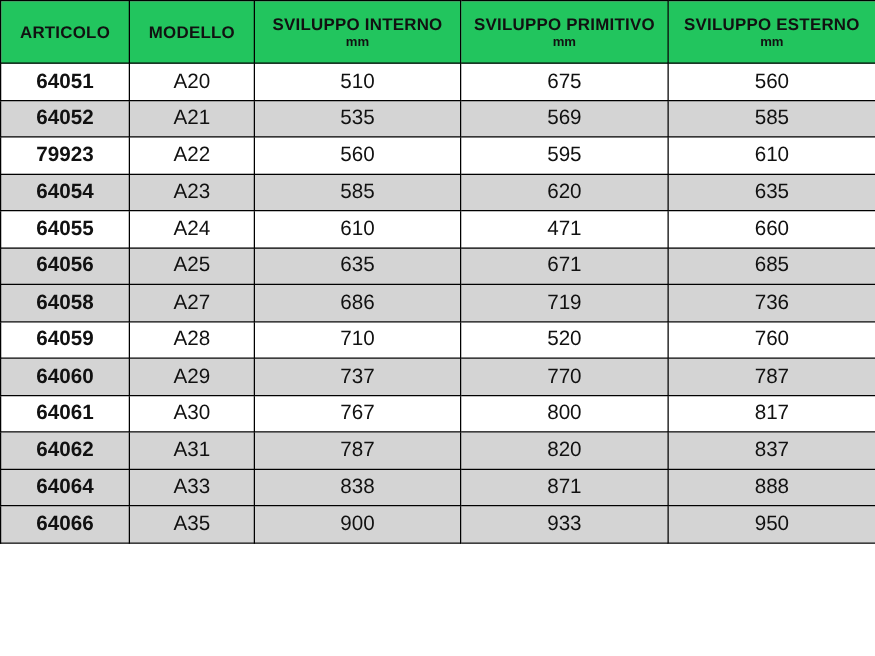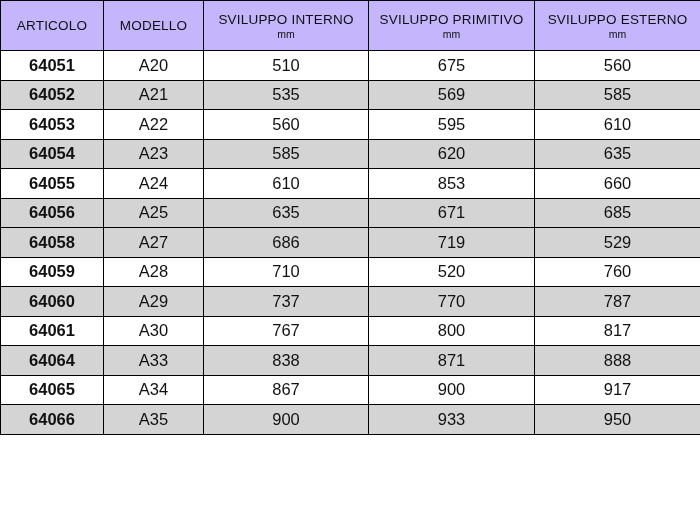--- a/index.html
+++ b/index.html
@@ -24,23 +24,23 @@
     table-layout: fixed;
   }
   table.spec-table th,
   table.spec-table td {
     border: 1px solid #000000;
     text-align: center;
     vertical-align: middle;
     color: #111111;
   }
   thead th {
-    background: #c4b5fd;
+    background: #22c55e;
     font-size: 13.5px;
-    font-weight: normal;
+    font-weight: bold;
     letter-spacing: 0.2px;
     padding: 6px 2px 5px 2px;
     line-height: 1.15;
     height: 38px;
   }
   thead th .unit {
     display: block;
     font-size: 10.5px;
     letter-spacing: 0;
     margin-top: 1px;
@@ -110,53 +110,53 @@
           <td>560</td>
         </tr>
         <tr class="alt">
           <td class="code">64052</td>
           <td>A21</td>
           <td>535</td>
           <td>569</td>
           <td>585</td>
         </tr>
         <tr class="plain">
-          <td class="code">64053</td>
+          <td class="code">79923</td>
           <td>A22</td>
           <td>560</td>
           <td>595</td>
           <td>610</td>
         </tr>
         <tr class="alt">
           <td class="code">64054</td>
           <td>A23</td>
           <td>585</td>
           <td>620</td>
           <td>635</td>
         </tr>
         <tr class="plain">
           <td class="code">64055</td>
           <td>A24</td>
           <td>610</td>
-          <td>853</td>
+          <td>471</td>
           <td>660</td>
         </tr>
         <tr class="alt">
           <td class="code">64056</td>
           <td>A25</td>
           <td>635</td>
           <td>671</td>
           <td>685</td>
         </tr>
         <tr class="alt">
           <td class="code">64058</td>
           <td>A27</td>
           <td>686</td>
           <td>719</td>
-          <td>529</td>
+          <td>736</td>
         </tr>
         <tr class="plain">
           <td class="code">64059</td>
           <td>A28</td>
           <td>710</td>
           <td>520</td>
           <td>760</td>
         </tr>
         <tr class="alt">
           <td class="code">64060</td>
@@ -166,33 +166,33 @@
           <td>787</td>
         </tr>
         <tr class="plain">
           <td class="code">64061</td>
           <td>A30</td>
           <td>767</td>
           <td>800</td>
           <td>817</td>
         </tr>
         <tr class="alt">
+          <td class="code">64062</td>
+          <td>A31</td>
+          <td>787</td>
+          <td>820</td>
+          <td>837</td>
+        </tr>
+        <tr class="alt">
           <td class="code">64064</td>
           <td>A33</td>
           <td>838</td>
           <td>871</td>
           <td>888</td>
         </tr>
-        <tr class="plain">
-          <td class="code">64065</td>
-          <td>A34</td>
-          <td>867</td>
-          <td>900</td>
-          <td>917</td>
-        </tr>
         <tr class="alt">
           <td class="code">64066</td>
           <td>A35</td>
           <td>900</td>
           <td>933</td>
           <td>950</td>
         </tr>
       </tbody>
   </table>
 </div>

